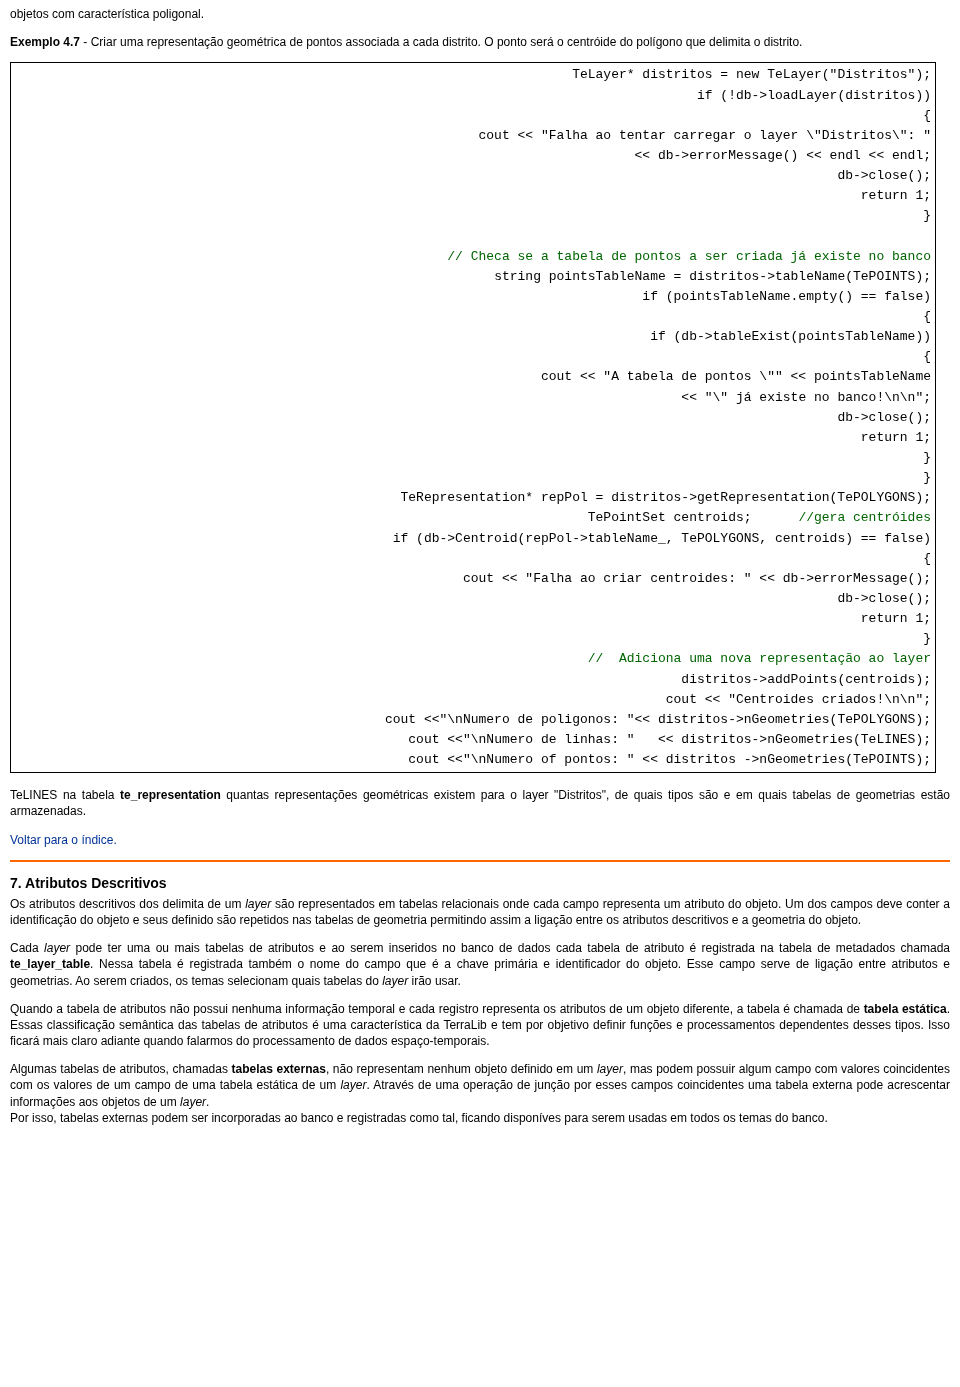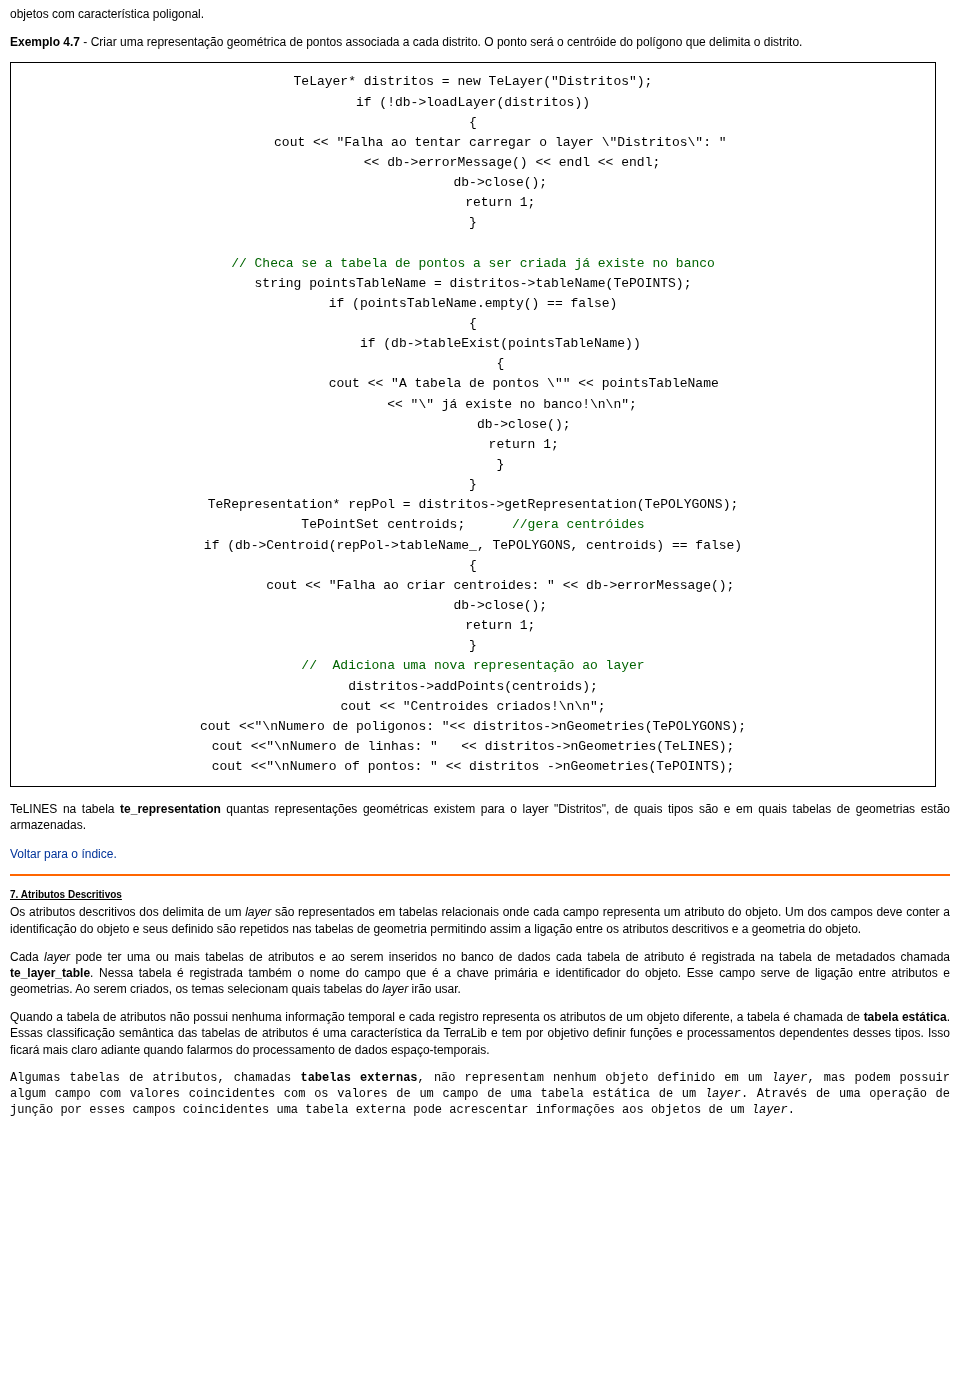--- a/index.html
+++ b/index.html
@@ -11,42 +11,41 @@
     width: 940px;
     text-align: justify;
   }
   p { margin: 0 0 12px 0; }
   .bold { font-weight: bold; }
   pre.code {
     font-family: "Courier New", monospace;
     font-size: 13px;
     line-height: 1.55;
     border: 1px solid #000;
-    padding: 9px 4px;
+    padding: 2px 4px;
     white-space: pre-wrap;
     margin: 10px 14px 14px 0;
-    text-align: center;
+    text-align: right;
   }
   pre.code .c { color: #006400; }
   a.index-link {
     color: #003399;
     cursor: pointer;
     font-size: 12px;
   }
   hr.sep {
     border: none;
     height: 2px;
     background: #ff6600;
     margin: 3px 0 12px 0;
   }
   h2.section {
-    font-size: 10px;
+    font-size: 14px;
     font-weight: bold;
     margin: 0 0 3px 0;
-    text-decoration: underline;
   }
   em { font-style: italic; }
 </style>
 </head>
 <body>
 
 <p>objetos com característica poligonal.</p>
 
 <p>
   <span class="bold">Exemplo 4.7</span><span> - Criar uma representação geométrica de pontos associada a cada distrito. O ponto será o centróide do polígono que delimita o distrito.</span>
@@ -103,15 +102,16 @@
 </p>
 
 <p>
   <span>Cada </span><em>layer</em><span> pode ter uma ou mais tabelas de atributos e ao serem inseridos no banco de dados cada tabela de atributo é registrada na tabela de metadados chamada </span><span class="bold">te_layer_table</span><span>. Nessa tabela é registrada também o nome do campo que é a chave primária e identificador do objeto. Esse campo serve de ligação entre atributos e geometrias. Ao serem criados, os temas selecionam quais tabelas do </span><em>layer</em><span> irão usar.</span>
 </p>
 
 <p>
   <span>Quando a tabela de atributos não possui nenhuma informação temporal e cada registro representa os atributos de um objeto diferente, a tabela é chamada de </span><span class="bold">tabela estática</span><span>. Essas classificação semântica das tabelas de atributos é uma característica da TerraLib e tem por objetivo definir funções e processamentos dependentes desses tipos. Isso ficará mais claro adiante quando falarmos do processamento de dados espaço-temporais.</span>
 </p>
 
-<p style="margin-bottom:4px;font-family:Liberation Mono, monospace;">
+<p style="margin-bottom:4px;">
   <span>Algumas tabelas de atributos, chamadas </span><span class="bold">tabelas externas</span><span>, não representam nenhum objeto definido em um </span><em>layer</em><span>, mas podem possuir algum campo com valores coincidentes com os valores de um campo de uma tabela estática de um </span><em>layer</em><span>. Através de uma operação de junção por esses campos coincidentes uma tabela externa pode acrescentar informações aos objetos de um </span><em>layer</em><span>.</span><br>
+  <span>Por isso, tabelas externas podem ser incorporadas ao banco e registradas como tal, ficando disponíves para serem usadas em todos os temas do banco.</span>
 </p>
 
 </body></html>

